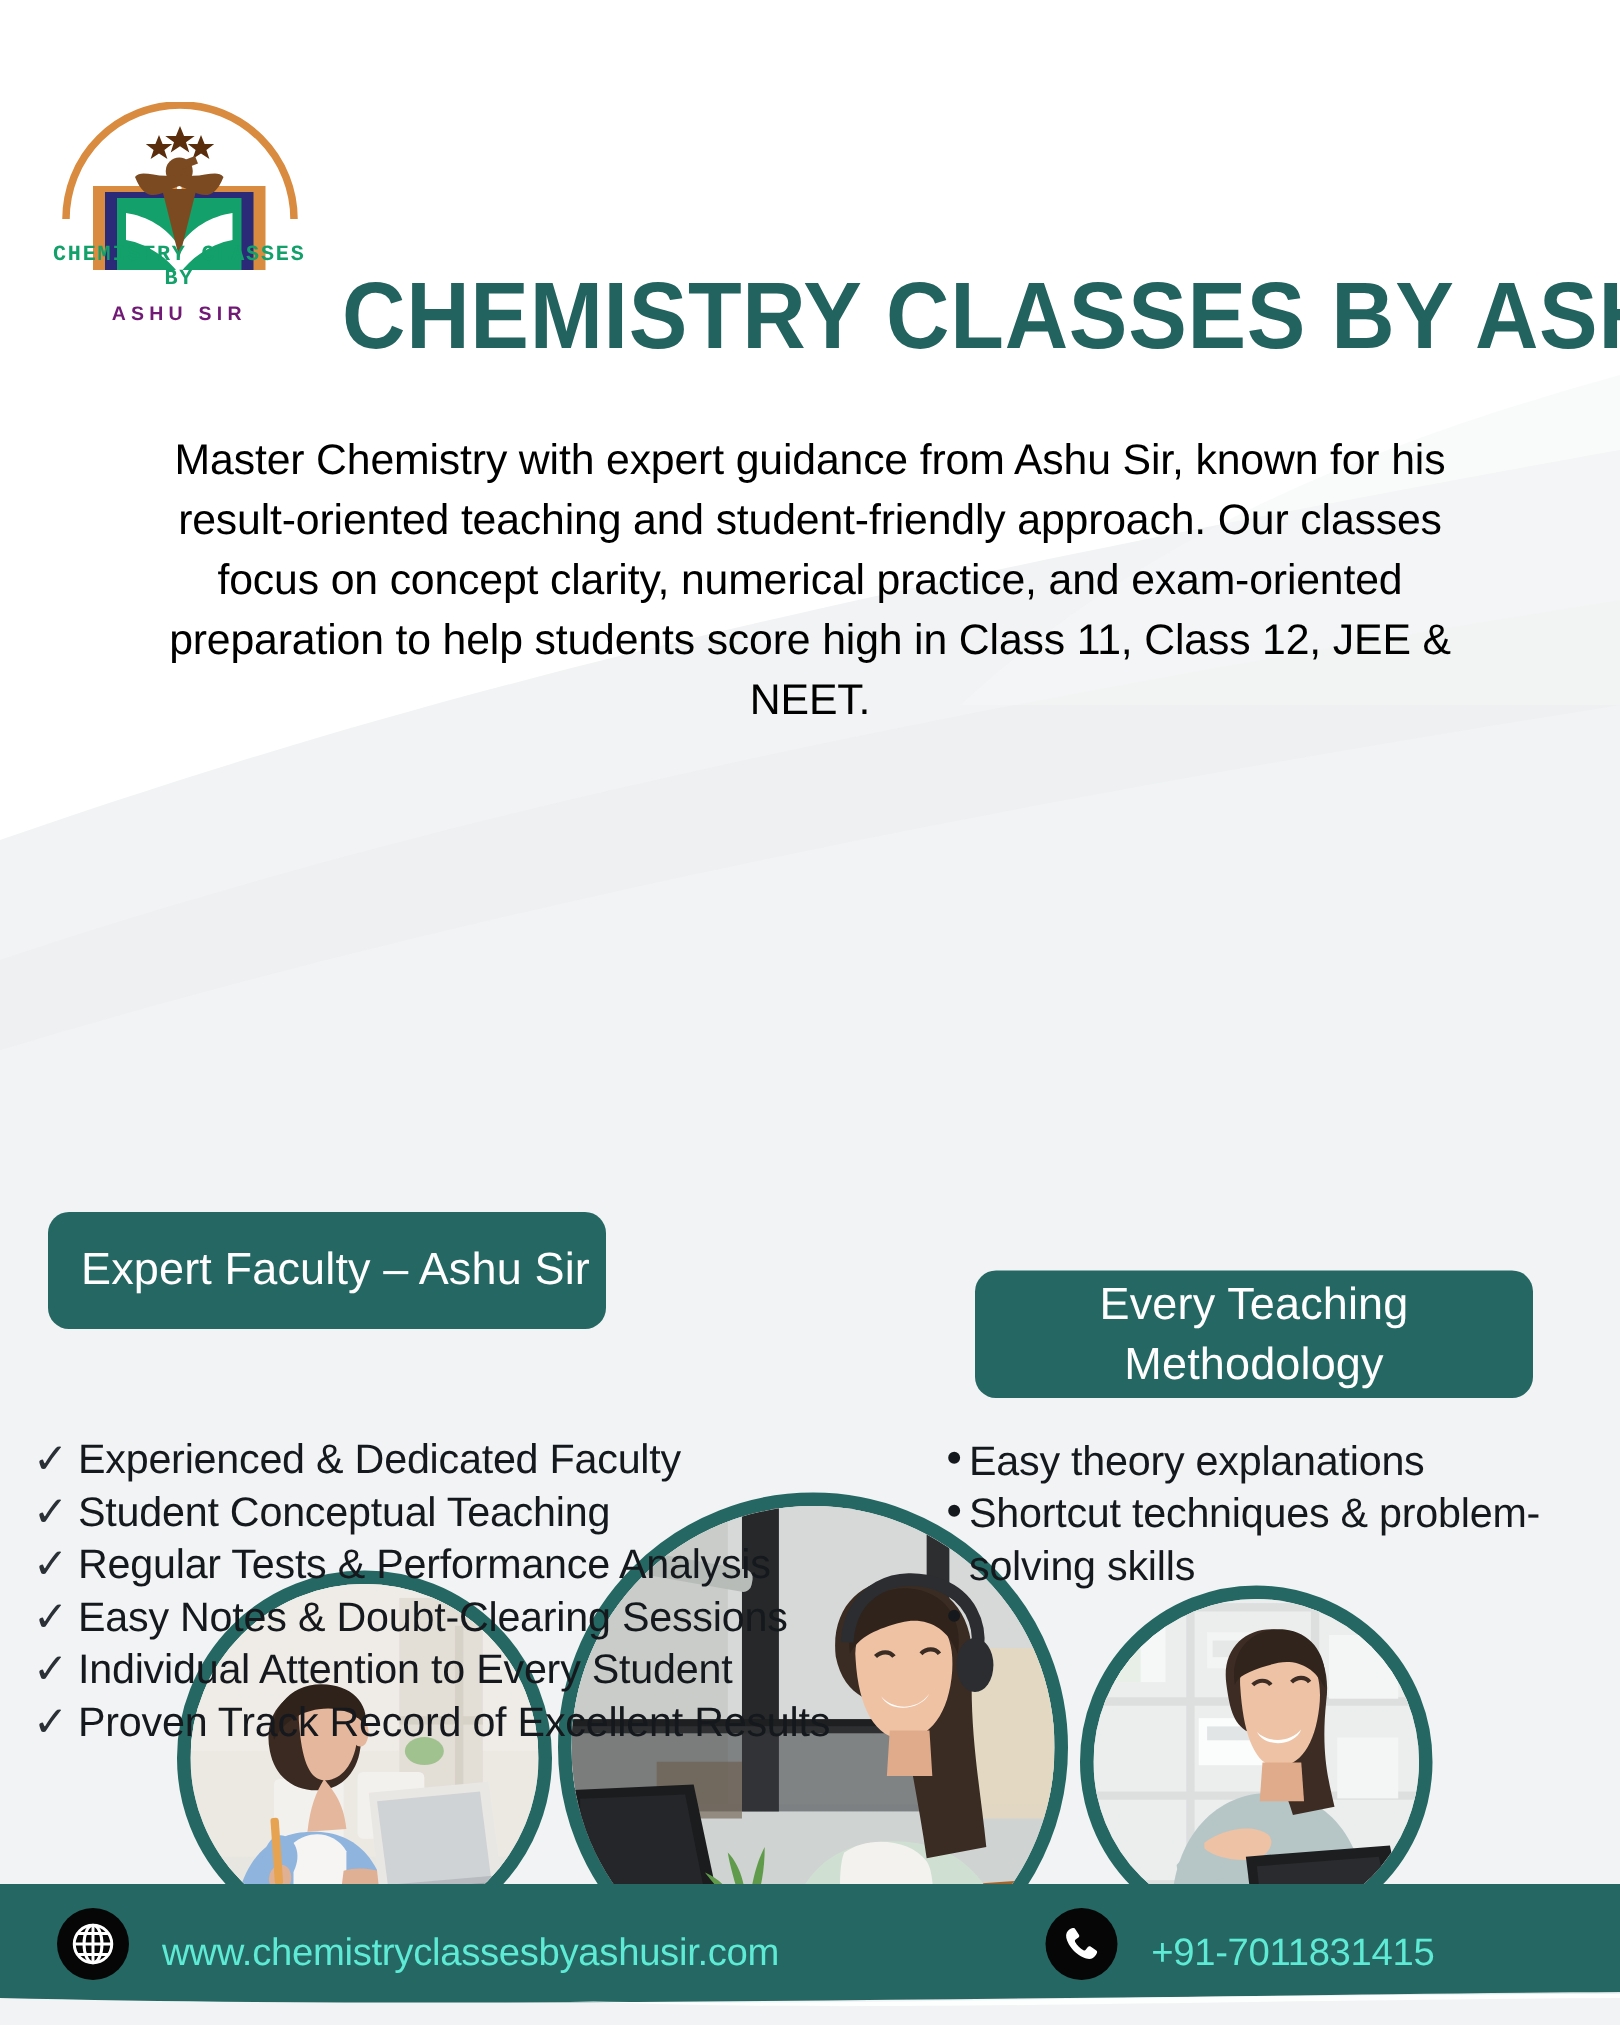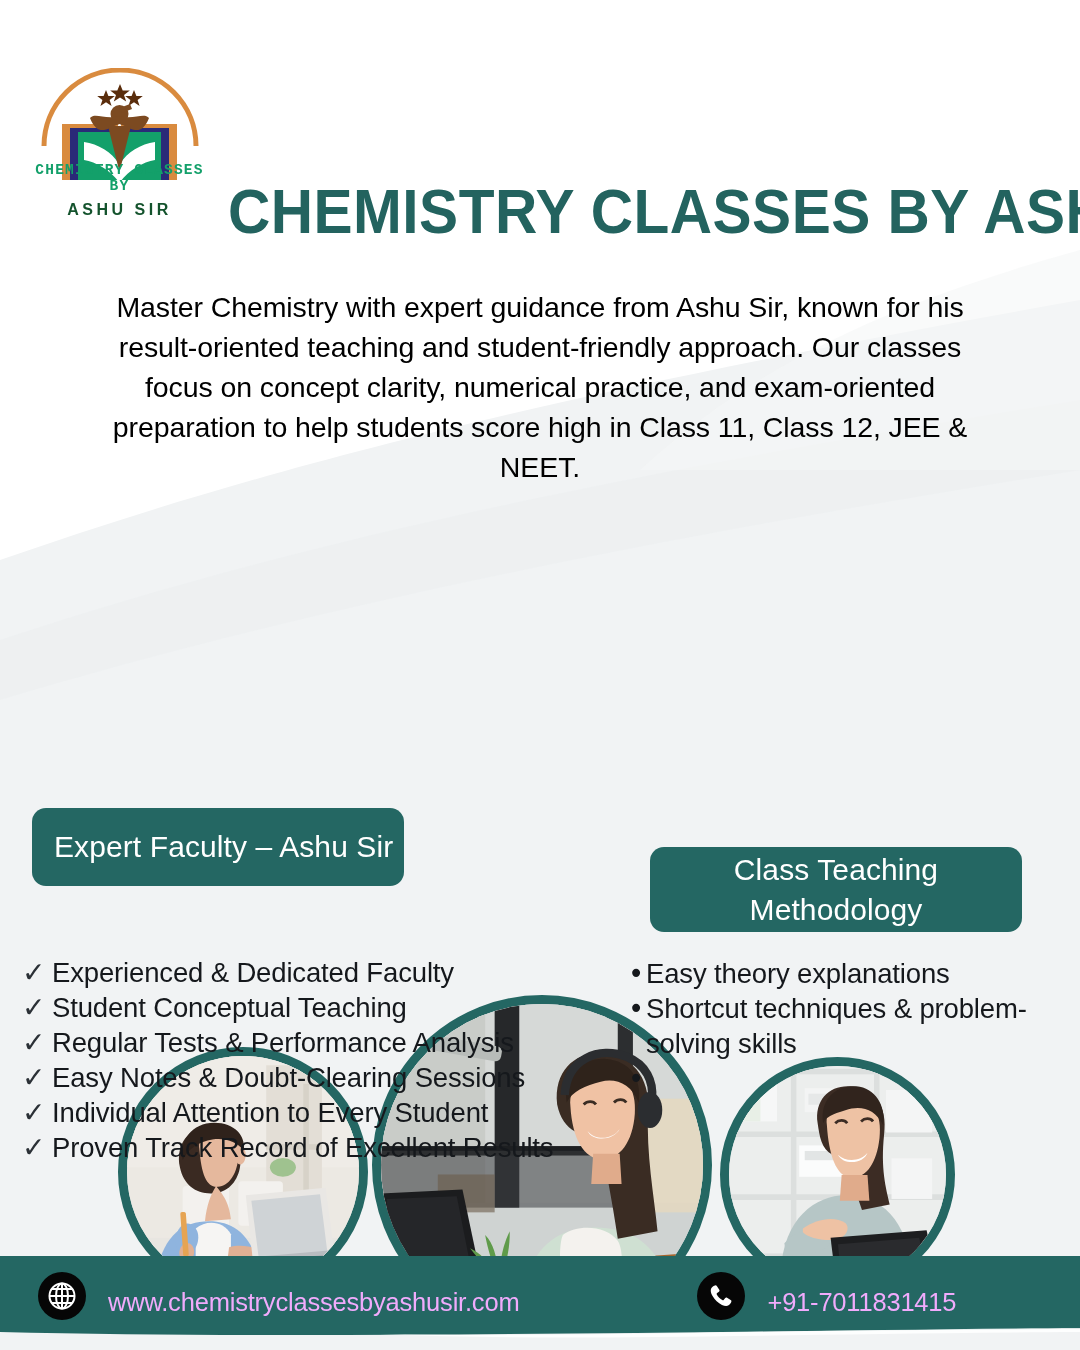--- a/index.html
+++ b/index.html
@@ -122,21 +122,21 @@
   .f-web{margin-left:38px;}
   .f-phone{margin-left:178px;}
   .ficon{
     width:48px;height:48px;border-radius:50%;
     background:#060606;
     display:flex;align-items:center;justify-content:center;
     flex:0 0 48px;
   }
   .ficon svg{display:block;}
   .ftext{
-    margin-left:22px;color:#f0abfc;font-size:25.5px;letter-spacing:-0.2px;
+    margin-left:22px;color:#5eead4;font-size:25.5px;letter-spacing:-0.2px;
     white-space:nowrap;
     margin-top:12px;
   }
   .footer-curve{
     position:absolute;left:0;top:1326px;width:1080px;height:24px;z-index:9;
     pointer-events:none;
   }
 </style>
 </head>
 <body>
@@ -182,21 +182,21 @@
         <path d="M62 74 C 76 76, 90 84, 97 96 L97 114 C 88 102, 74 94, 62 92 Z" fill="#ffffff"></path>
         <path d="M133 74 C 119 76, 105 84, 98 96 L98 114 C 107 102, 121 94, 133 92 Z" fill="#ffffff"></path>
 
         <circle cx="97.5" cy="46" r="9" fill="#7c4a21"></circle>
         <path d="M97.5 40 L108 36 L110 41 L99.5 45 Z" fill="#7c4a21"></path>
         <path d="M68 50 C 76 70, 86 60, 97.5 56 C 109 60, 119 70, 127 50 C 122 44, 112 52, 97.5 48 C 83 52, 73 44, 68 50 Z" fill="#7c4a21"></path>
         <path d="M86 58 L109 58 L97.5 104 Z" fill="#7c4a21"></path>
       </svg>
       <div style="position:absolute;left:0;top:94px;width:195px;text-align:center;">
         <div style="font-size:14.5px;font-weight:bold;letter-spacing:1.2px;color:#13a06a;font-family:Liberation Mono, monospace;">CHEMISTRY CLASSES BY</div>
-        <div style="font-size:16px;font-weight:bold;letter-spacing:3.5px;color:#14532d;margin-top:7px;font-family:'Liberation Sans Narrow','Liberation Sans',sans-serif;">ASHU SIR</div>
+        <div style="font-size:13px;font-weight:bold;letter-spacing:3.5px;color:#701a75;margin-top:7px;font-family:'Liberation Sans Narrow','Liberation Sans',sans-serif;">ASHU SIR</div>
       </div>
     </div>
 
     <h1 class="poster-title">CHEMISTRY CLASSES BY ASHU SIR</h1>
   </div>
 
   <p class="intro">Master Chemistry with expert guidance from Ashu Sir, known for his result-oriented teaching and student-friendly approach. Our classes focus on concept clarity, numerical practice, and exam-oriented preparation to help students score high in Class 11, Class 12, JEE &amp; NEET.</p>
 
   <div class="photos">
 
@@ -335,21 +335,21 @@
           <path d="M0 212 L108 206 L112 235 L0 235 Z" fill="#e7e6e3"></path>
           <ellipse cx="62" cy="224" rx="22" ry="14" fill="#8e9396"></ellipse>
           <ellipse cx="62" cy="224" rx="12" ry="8" fill="#6f7478"></ellipse>
         </svg>
       </div>
     </div>
   </div>
 
   <div class="badge badge-left">Expert Faculty – Ashu Sir</div>
 
-  <div class="badge badge-right">Class Teaching Methodology</div>
+  <div class="badge badge-right">Every Teaching Methodology</div>
 
   <ul class="list-left" style="list-style:none;margin:0;padding:0;">
     <li class="li">
       <span class="tick">✓</span>
       <span>Experienced &amp; Dedicated Faculty</span>
     </li>
     <li class="li">
       <span class="tick">✓</span>
       <span>Student Conceptual Teaching</span>
     </li>

